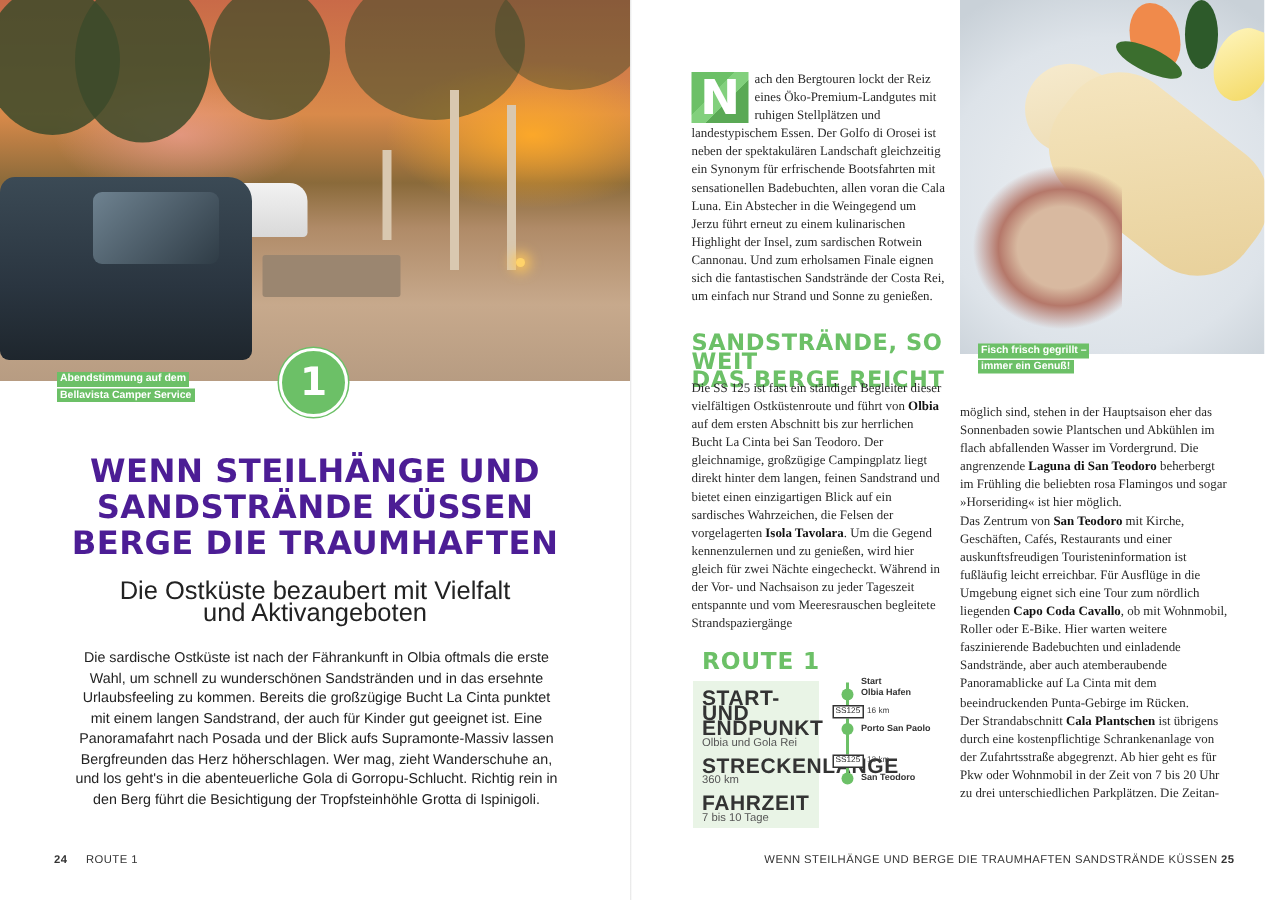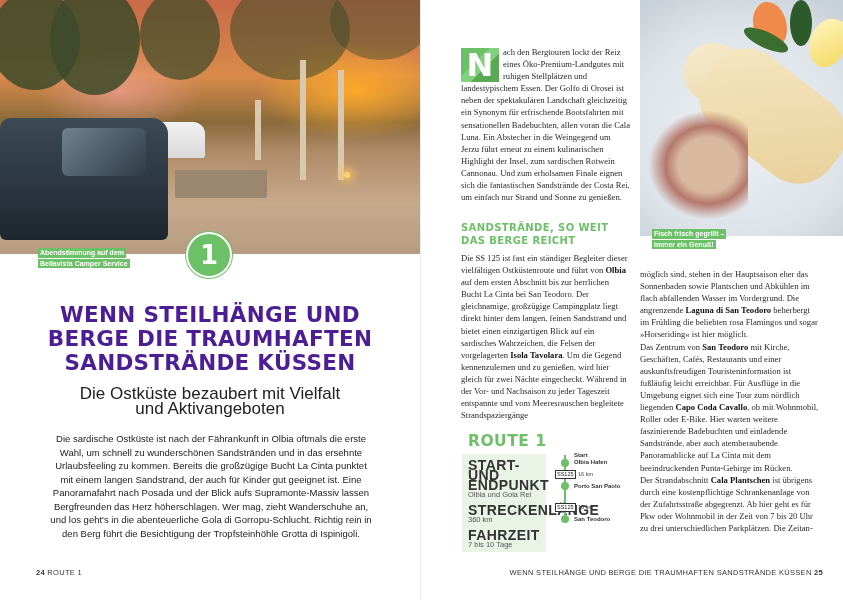--- a/index.html
+++ b/index.html
@@ -55,33 +55,33 @@
     font-family: "Liberation Sans", sans-serif; font-size: 17px; line-height: 15px; color: #222;
   }
   .intro {
     position: absolute; left: 48px; top: 432px; width: 326px; text-align: center;
     font-family: "Liberation Sans", sans-serif; font-size: 9.5px; line-height: 13.5px; color: #222;
   }
 
   .footer { position: absolute; top: 568px; font-family: "Liberation Sans", sans-serif; font-size: 7.5px; color: #333; letter-spacing: 0.3px; }
   .foot-left { left: 36px; }
   .foot-right { right: 20px; text-align: right; }
-  .foot-left .num { font-weight: bold; }
+  .foot-left .num { margin-right: 10px; font-weight: bold; }
   .foot-right .num { margin-left: 0; font-weight: bold; }
 
   
   .col1 { position: absolute; left: 461px; width: 170px; font-size: 8.6px; line-height: 12.1px; color: #2a2a2a; }
   .col1-a { top: 46px; }
   .dropcap { float: left; width: 38px; height: 34px; margin: 2px 4px 0 0; background: #6cc067; color: #fff;
     font-family: "DejaVu Sans", sans-serif; font-weight: bold; font-size: 32px; line-height: 34px; text-align: center; }
   .dropcap-shade { background: linear-gradient(135deg, #6cc067 0 40%, #82d07d 40% 60%, #5aa955 60% 100%); color: #fff; }
 
   .section-heading {
     position: absolute; left: 461px; top: 222px; width: 170px;
-    font-family: "DejaVu Sans", sans-serif; font-weight: bold; color: #6cc067; font-size: 10px; line-height: 12.5px; letter-spacing: 0.4px;
+    font-family: "DejaVu Sans", sans-serif; font-weight: bold; color: #6cc067; font-size: 15px; line-height: 12.5px; letter-spacing: 0.4px;
   }
   .col1-b { top: 252px; }
   .col1 b { font-weight: bold; color: #111; }
 
   
   .route-title { position: absolute; left: 468px; top: 432px; font-family: "DejaVu Sans", sans-serif; font-weight: bold; color: #6cc067; font-size: 15.5px; letter-spacing: 0.5px; }
   .route-box { position: absolute; left: 462px; top: 454px; width: 84px; height: 98px; background: #e9f4e6; padding: 6px 6px; font-family: "Liberation Sans", sans-serif; }
   .rb-label { font-weight: bold; font-size: 14px; line-height: 10px; color: #333; letter-spacing: 0.4px; }
   .rb-val { font-size: 7.5px; line-height: 10px; color: #555; margin-bottom: 5px; }
 
@@ -128,22 +128,22 @@
     <div class="lamp"></div>
   </div>
   <div class="caption cap-left">
     <span>Abendstimmung auf dem</span><br>
     <span>Bellavista Camper Service</span>
   </div>
   <div class="route-badge">1</div>
 
   <div class="headline">
     <div>WENN STEILHÄNGE UND</div>
+    <div>SANDSTRÄNDE KÜSSEN</div>
     <div>BERGE DIE TRAUMHAFTEN</div>
-    <div>SANDSTRÄNDE KÜSSEN</div>
   </div>
   <div class="subhead">
     <div>Die Ostküste bezaubert mit Vielfalt</div>
     <div>und Aktivangeboten</div>
   </div>
   <p class="intro">Die sardische Ostküste ist nach der Fährankunft in Olbia oftmals die erste Wahl, um schnell zu wunderschönen Sandstränden und in das ersehnte Urlaubsfeeling zu kommen. Bereits die großzügige Bucht La Cinta punktet mit einem langen Sandstrand, der auch für Kinder gut geeignet ist. Eine Panoramafahrt nach Posada und der Blick aufs Supramonte-Massiv lassen Bergfreunden das Herz höherschlagen. Wer mag, zieht Wanderschuhe an, und los geht's in die abenteuerliche Gola di Gorropu-Schlucht. Richtig rein in den Berg führt die Besichtigung der Tropfsteinhöhle Grotta di Ispinigoli.</p>
 
   <div class="footer foot-left">
     <span class="num">24</span>
     <span>ROUTE 1</span>

